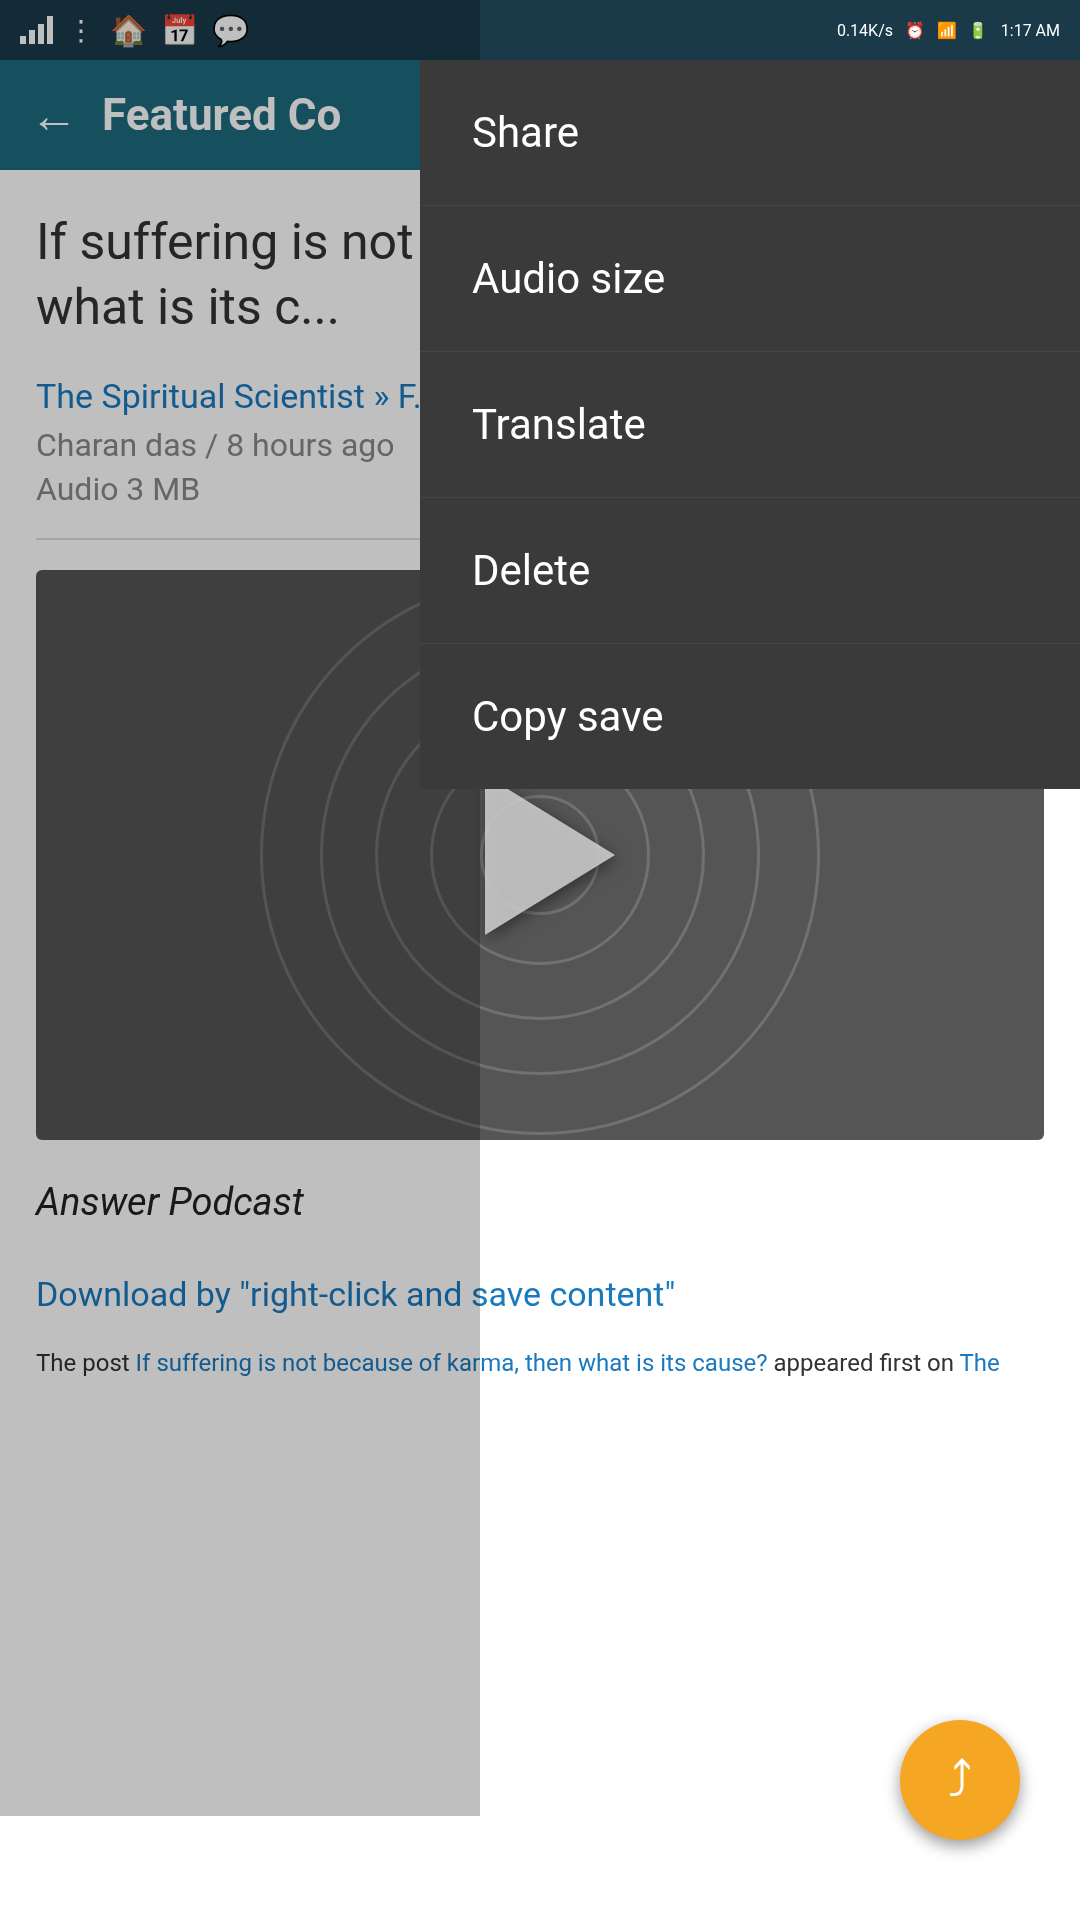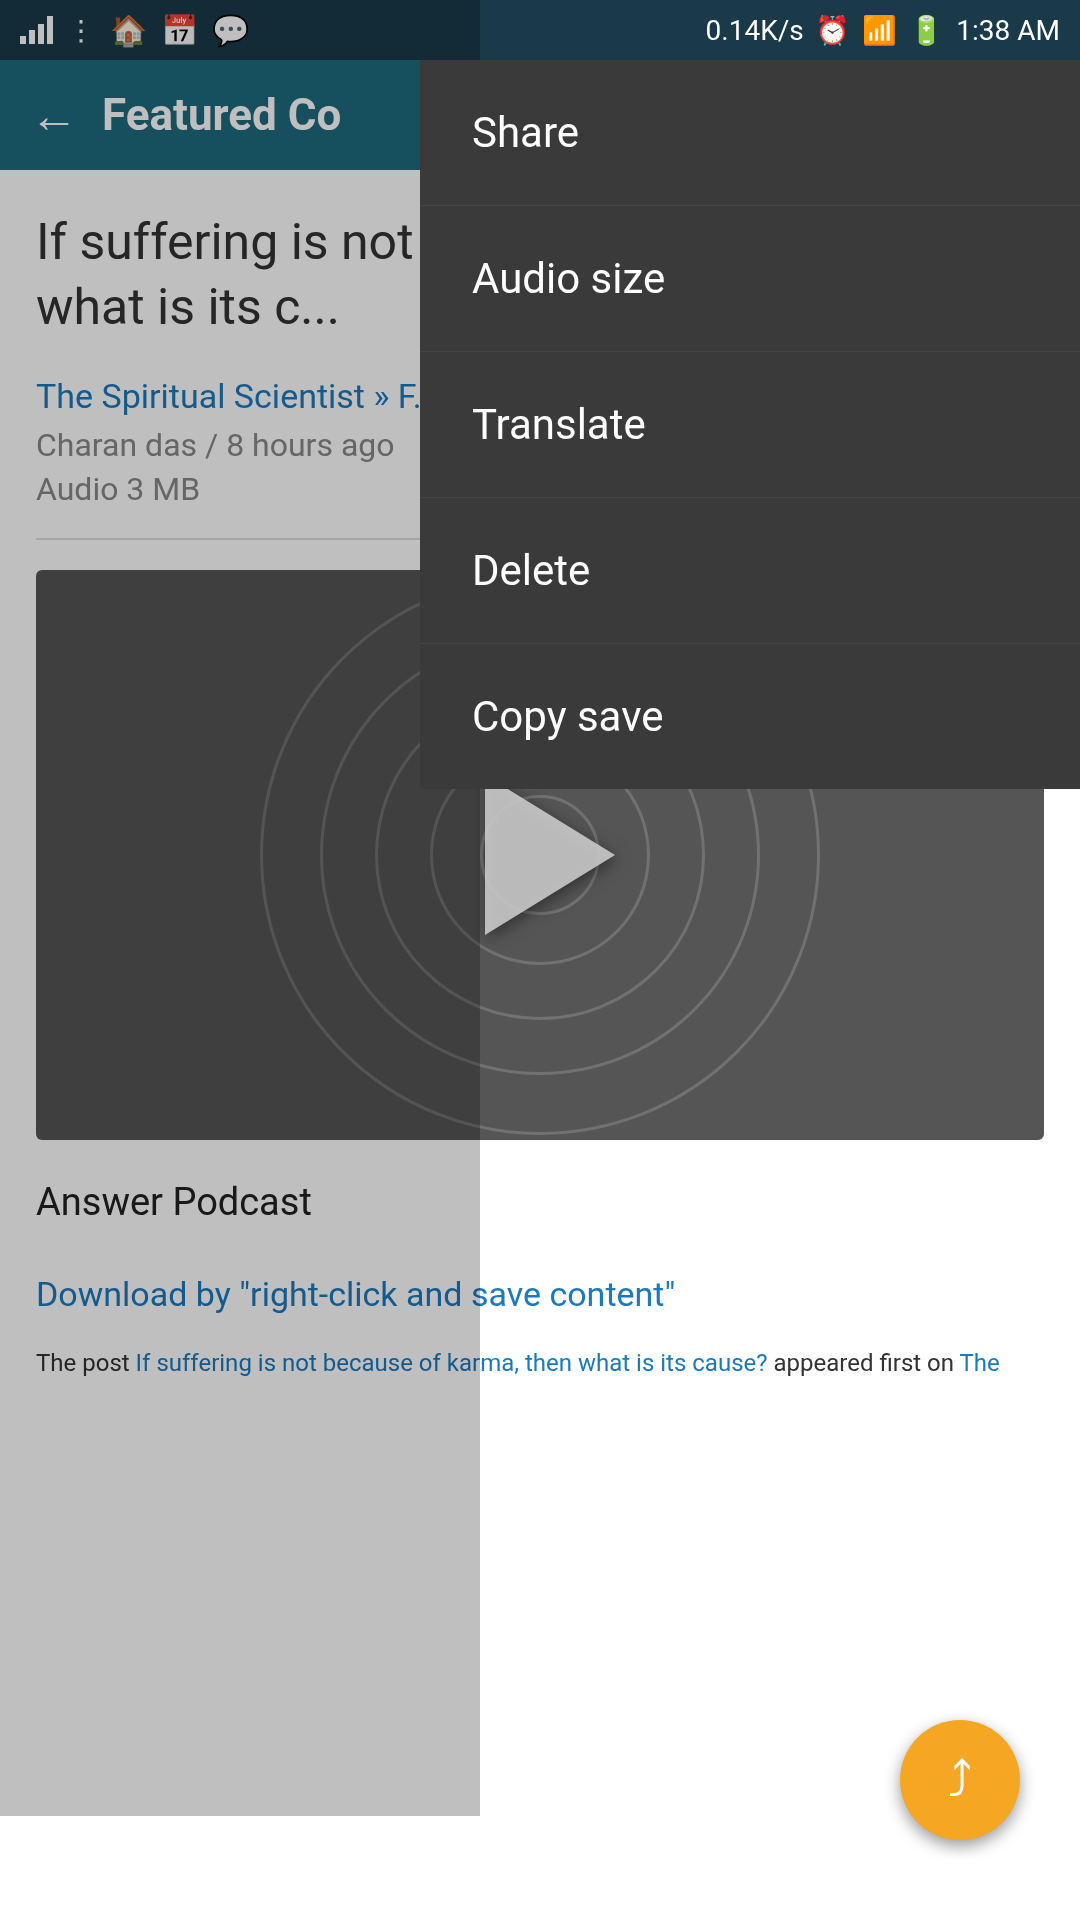--- a/index.html
+++ b/index.html
@@ -30,21 +30,21 @@
     .status-left {
       display: flex;
       align-items: center;
       gap: 14px;
     }
 
     .status-right {
       display: flex;
       align-items: center;
       gap: 12px;
-      font-size: 28px;
+      font-size: 16px;
       text-align: right;
     }
 
     
     .signal-icon {
       display: flex;
       align-items: flex-end;
       gap: 3px;
       height: 28px;
     }
@@ -160,20 +160,21 @@
       z-index: 2;
       margin-left: 20px;
       filter: drop-shadow(2px 4px 8px rgba(0,0,0,0.5));
     }
 
     
     .podcast-label {
       font-size: 38px;
       color: #222222;
       margin: 40px 0 30px 0;
+      font-style: italic;
     }
 
     .download-link {
       color: #1a7abf;
       font-size: 34px;
       text-decoration: none;
       display: block;
       margin: 50px 0 30px 0;
     }
 
@@ -270,21 +271,21 @@
 
     <span style="font-size:30px;">🏠</span>
     <span style="font-size:30px;">📅</span>
     <span style="font-size:30px;">💬</span>
   </div>
   <div class="status-right">
     <span>0.14K/s</span>
     <span>⏰</span>
     <span>📶</span>
     <span>🔋</span>
-    <span>1:38 AM</span>
+    <span>1:17 AM</span>
   </div>
 </div>
 
 <div class="toolbar">
   <span class="toolbar-back">←</span>
   <span class="toolbar-title">Featured Co</span>
 </div>
 
 <div class="article-area">
 

